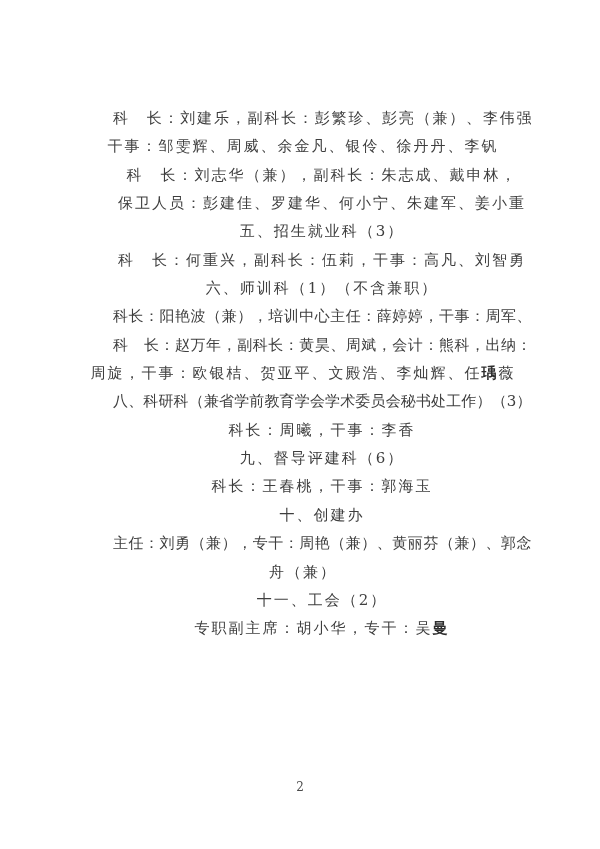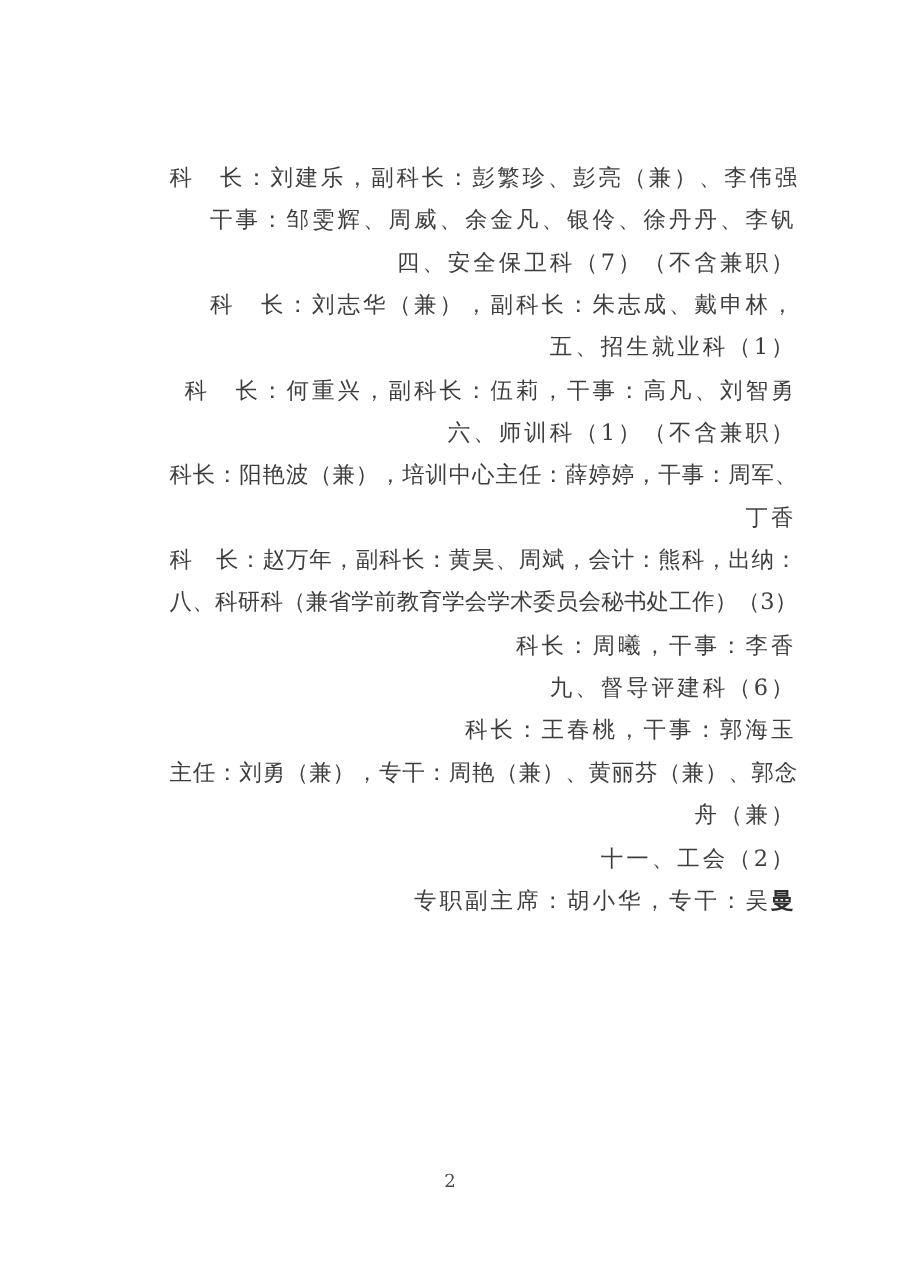--- a/index.html
+++ b/index.html
@@ -21,21 +21,21 @@
     left: 75px;
     top: 104px;
     width: 456px;
   }
   .line {
     font-size: 15px;
     line-height: 28.35px;
     height: 28.35px;
     letter-spacing: 2px;
     white-space: nowrap;
-    text-align: right;
+    text-align: center;
   }
   .line.indent {
     text-indent: 38px;
   }
   .line.justify {
     letter-spacing: -0.5px;
     white-space: normal;
     text-align: justify;
     text-align-last: justify;
     overflow: hidden;
@@ -57,31 +57,32 @@
     letter-spacing: 0;
   }
 </style>
 </head>
 <body>
 
 <div class="page">
   <div class="textblock">
     <div class="line indent justify">科　长：刘建乐，副科长：彭繁珍、彭亮（兼）、李伟强（兼），</div>
     <div class="line">干事：邹雯辉、周威、余金凡、银伶、徐丹丹、李钒</div>
-    <div class="line indent">四、安全保卫科（7）（不含兼职）</div>
     <div class="line indent">科　长：刘志华（兼），副科长：朱志成、戴申林，</div>
-    <div class="line indent">五、招生就业科（1）</div>
+    <div class="line indent">保卫人员：彭建佳、罗建华、何小宁、朱建军、姜小重</div>
+    <div class="line indent">五、招生就业科（3）</div>
     <div class="line indent">科　长：何重兴，副科长：伍莉，干事：高凡、刘智勇</div>
     <div class="line indent">六、师训科（1）（不含兼职）</div>
     <div class="line indent justify">科长：阳艳波（兼），培训中心主任：薛婷婷，干事：周军、</div>
-    <div class="line">丁香</div>
     <div class="line indent justify">科　长：赵万年，副科长：黄昊、周斌，会计：熊科，出纳：</div>
+    <div class="line"><span>周旋，干事：欧银桔、贺亚平、文殿浩、李灿辉、任</span><span class="fallback-bold">瑀</span><span>薇</span></div>
     <div class="line indent justify">八、科研科（兼省学前教育学会学术委员会秘书处工作）（3）</div>
     <div class="line indent">科长：周曦，干事：李香</div>
     <div class="line indent">九、督导评建科（6）</div>
     <div class="line indent">科长：王春桃，干事：郭海玉</div>
+    <div class="line indent">十、创建办</div>
     <div class="line indent justify">主任：刘勇（兼），专干：周艳（兼）、黄丽芬（兼）、郭念</div>
     <div class="line">舟（兼）</div>
     <div class="line indent">十一、工会（2）</div>
     <div class="line indent"><span>专职副主席：胡小华，专干：吴</span><span class="fallback-bold">曼</span><span></span></div>
   </div>
   <div class="page-number">2</div>
 </div>
 
 </body></html>

